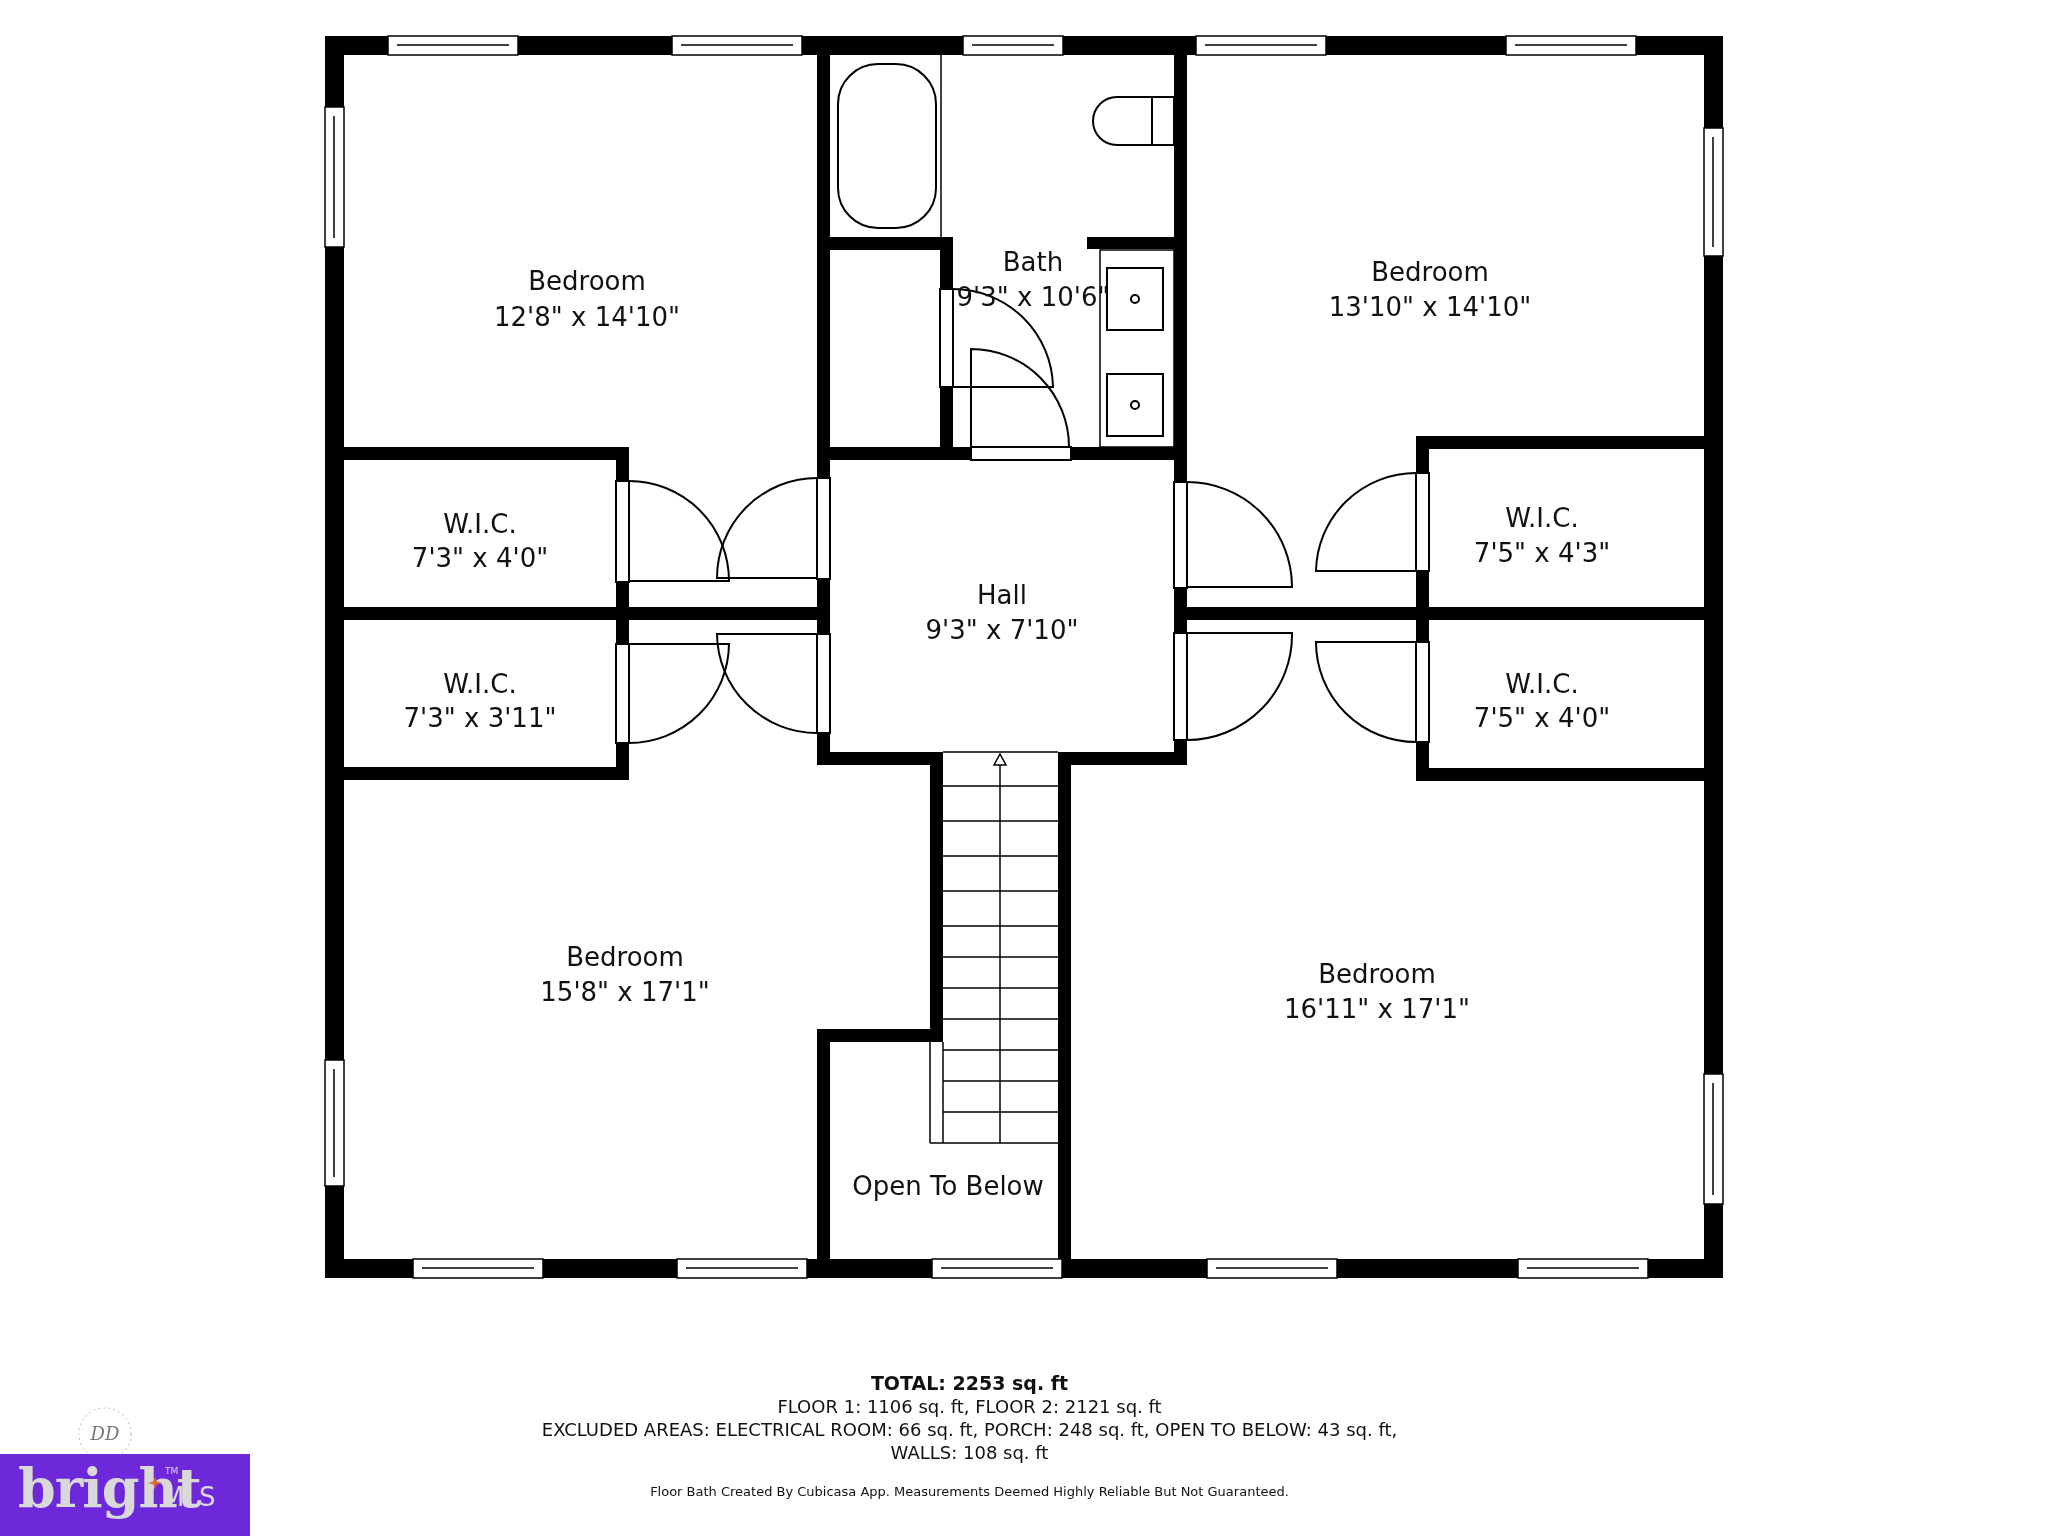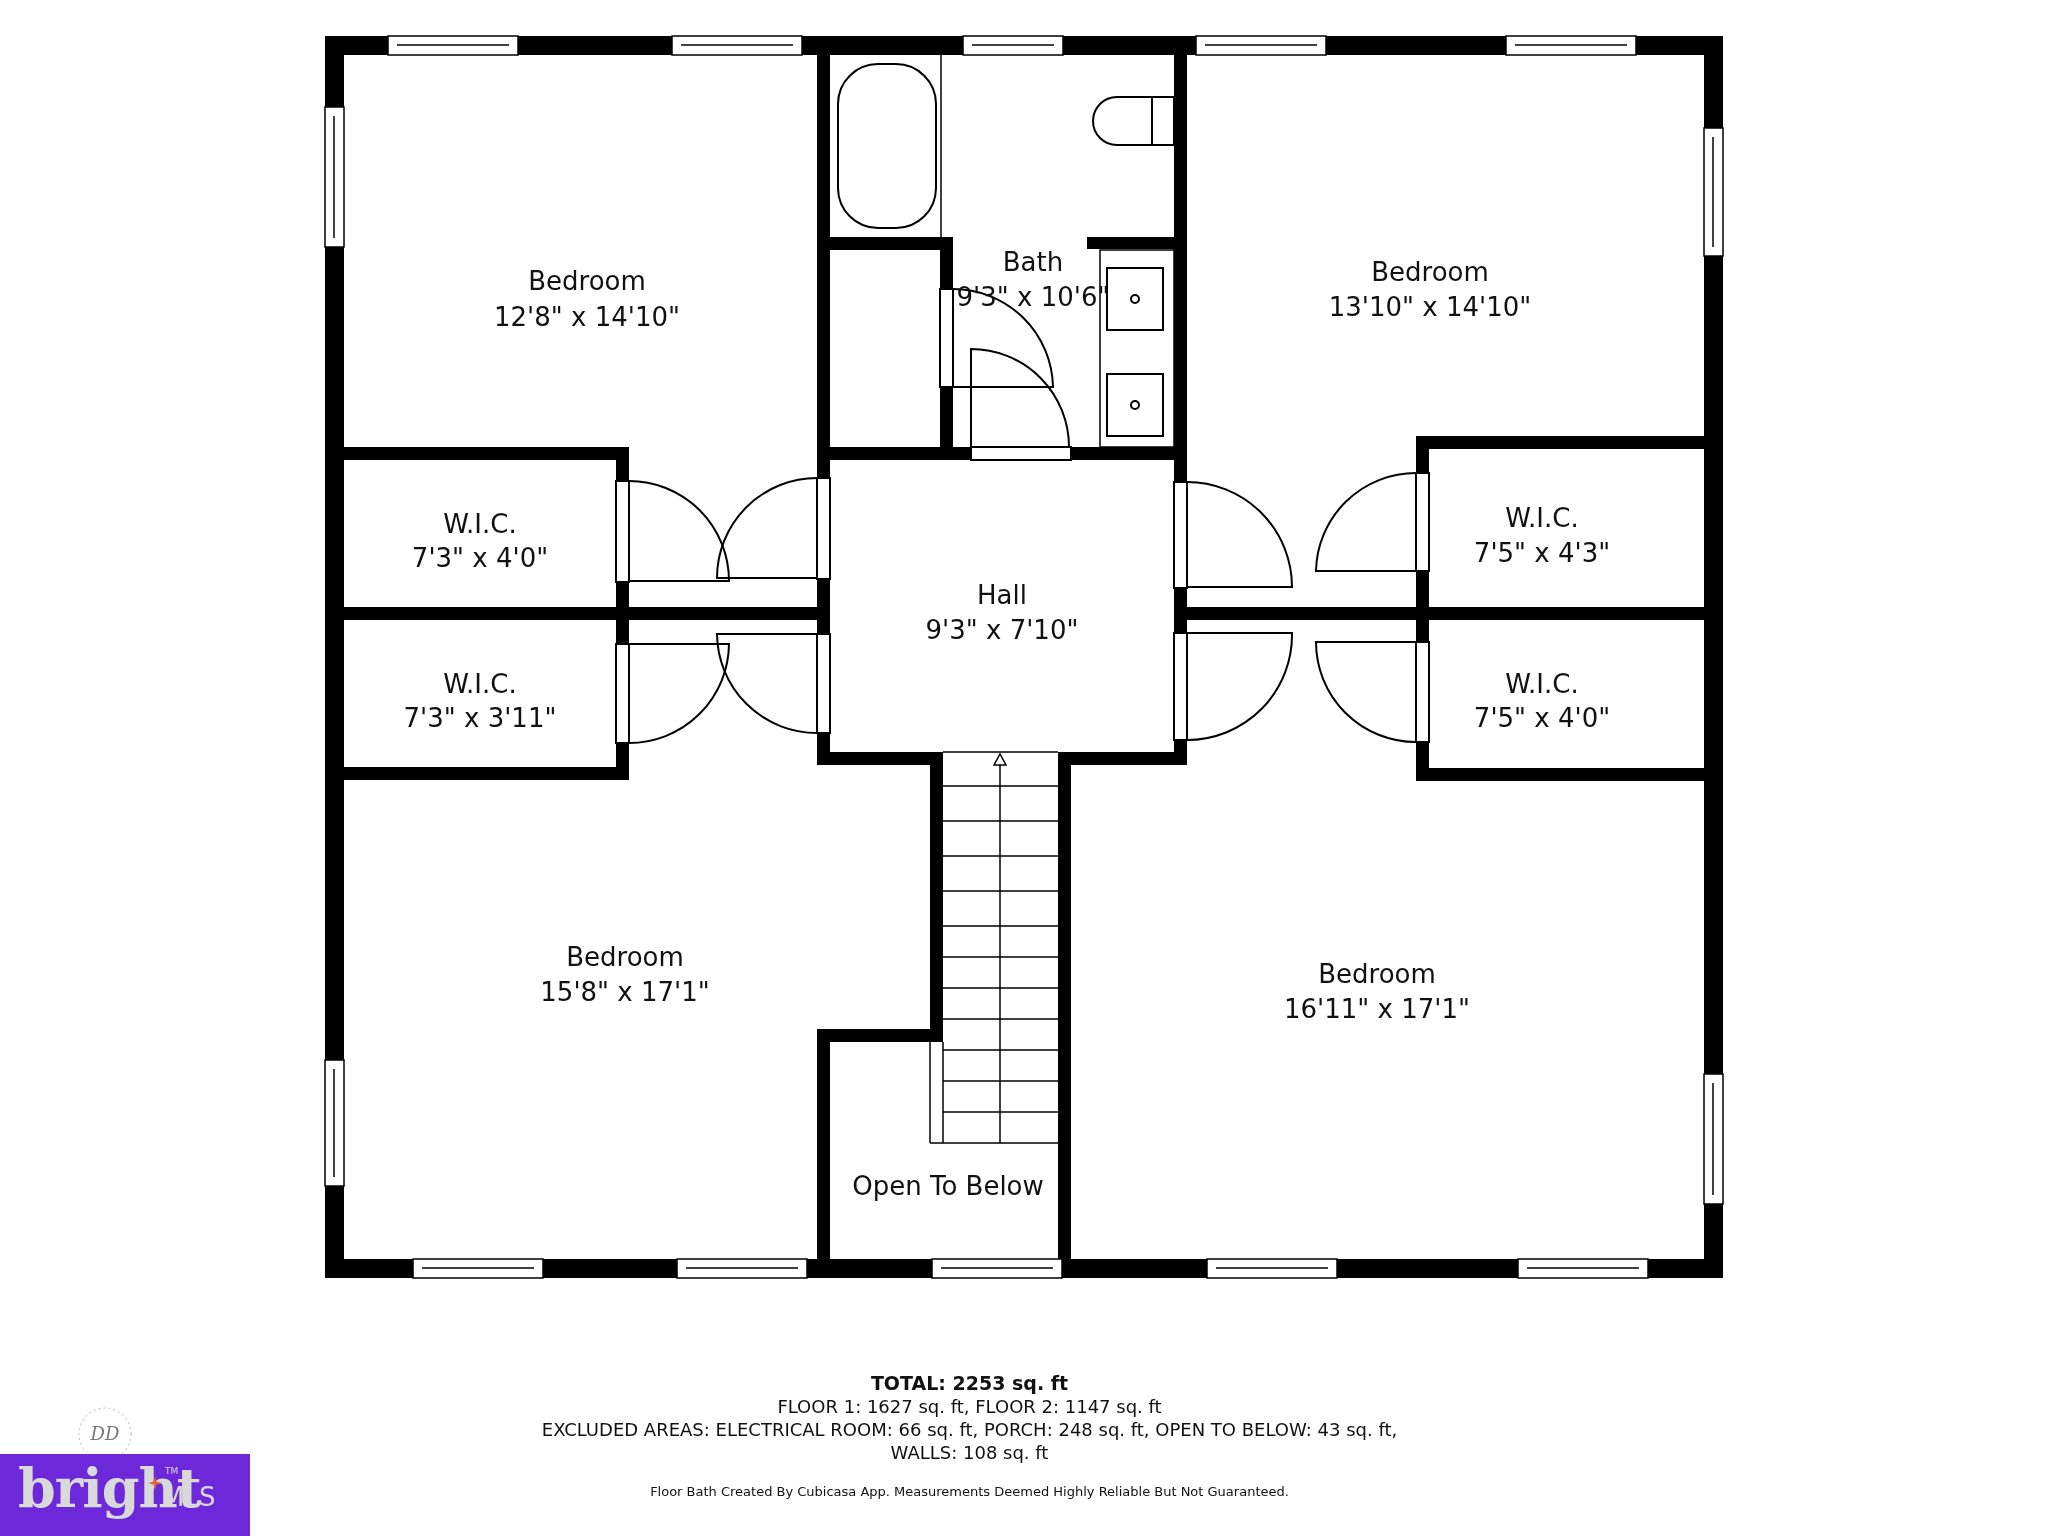--- a/index.html
+++ b/index.html
@@ -179,21 +179,21 @@
     <text class="room-label" x="1542" y="727"><tspan>7'5" x 4'0"</tspan></text>
     <text class="room-label" x="625" y="966"><tspan>Bedroom</tspan></text>
     <text class="room-label" x="625" y="1001"><tspan>15'8" x 17'1"</tspan></text>
     <text class="room-label" x="1377" y="983"><tspan>Bedroom</tspan></text>
     <text class="room-label" x="1377" y="1018"><tspan>16'11" x 17'1"</tspan></text>
     <text class="room-label" x="948" y="1195"><tspan>Open To Below</tspan></text>
   </g>
 </svg>
 
 <div class="footer f-total">TOTAL: 2253 sq. ft</div>
-<div class="footer f-line f-l1">FLOOR 1: 1627 sq. ft, FLOOR 2: 1147 sq. ft</div>
+<div class="footer f-line f-l1">FLOOR 1: 1106 sq. ft, FLOOR 2: 2121 sq. ft</div>
 <div class="footer f-line f-l2">EXCLUDED AREAS: ELECTRICAL ROOM: 66 sq. ft, PORCH: 248 sq. ft, OPEN TO BELOW: 43 sq. ft,</div>
 <div class="footer f-line f-l3">WALLS: 108 sq. ft</div>
 <div class="footer f-note">Floor Bath Created By Cubicasa App. Measurements Deemed Highly Reliable But Not Guaranteed.</div>
 
 <svg class="watermark" viewBox="0 0 70 60">
   <circle cx="35" cy="30" r="26" fill="none" stroke="#bbb" stroke-width="1" stroke-dasharray="2 3"></circle>
   <text x="35" y="36" text-anchor="middle" font-family="DejaVu Serif, serif" font-style="italic" font-size="18" fill="#777">DD</text>
 </svg>
 
 <div class="logo">

